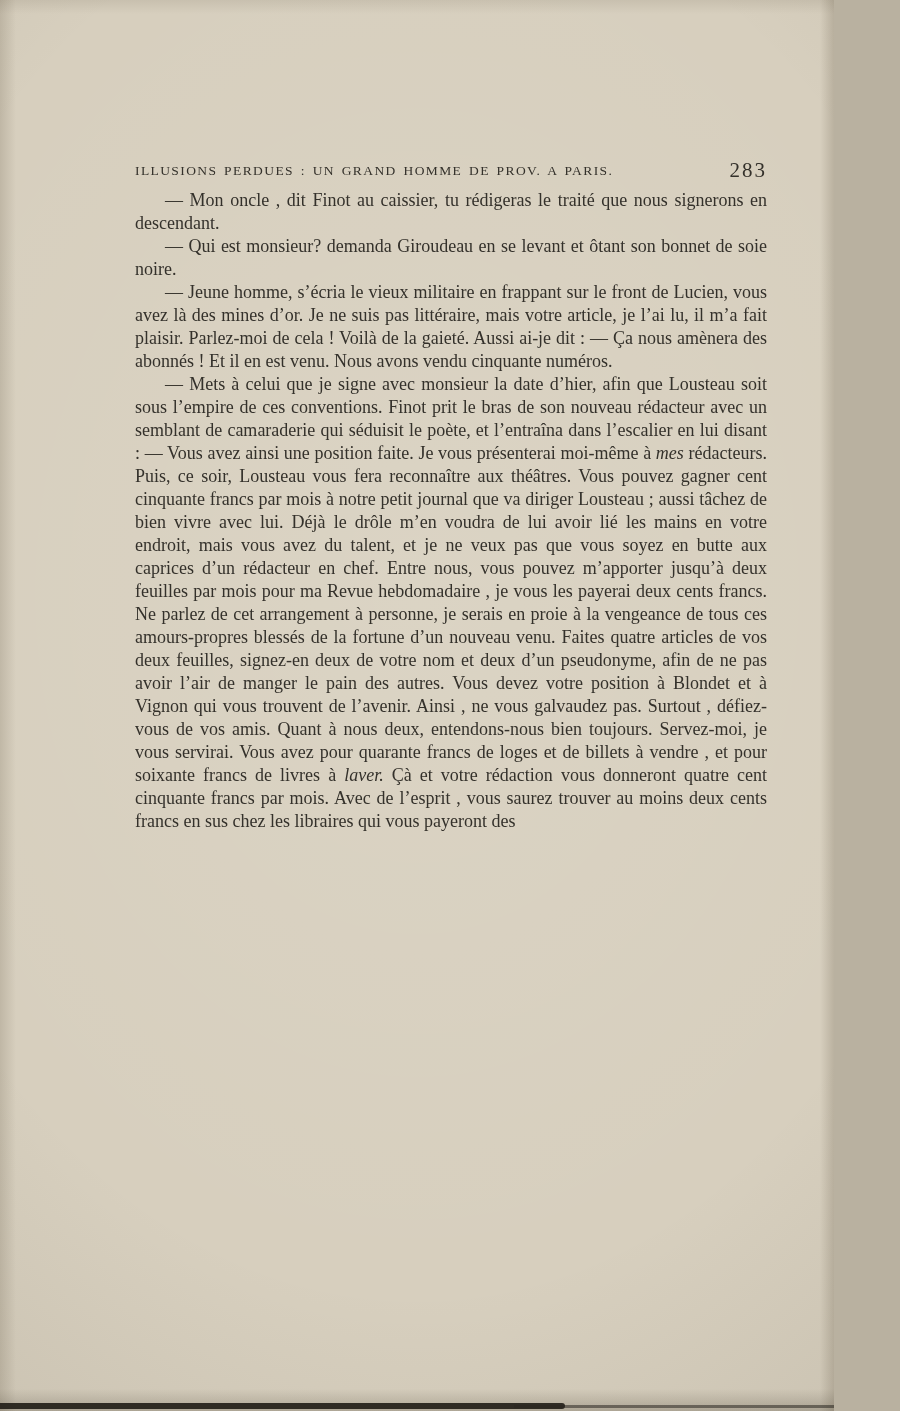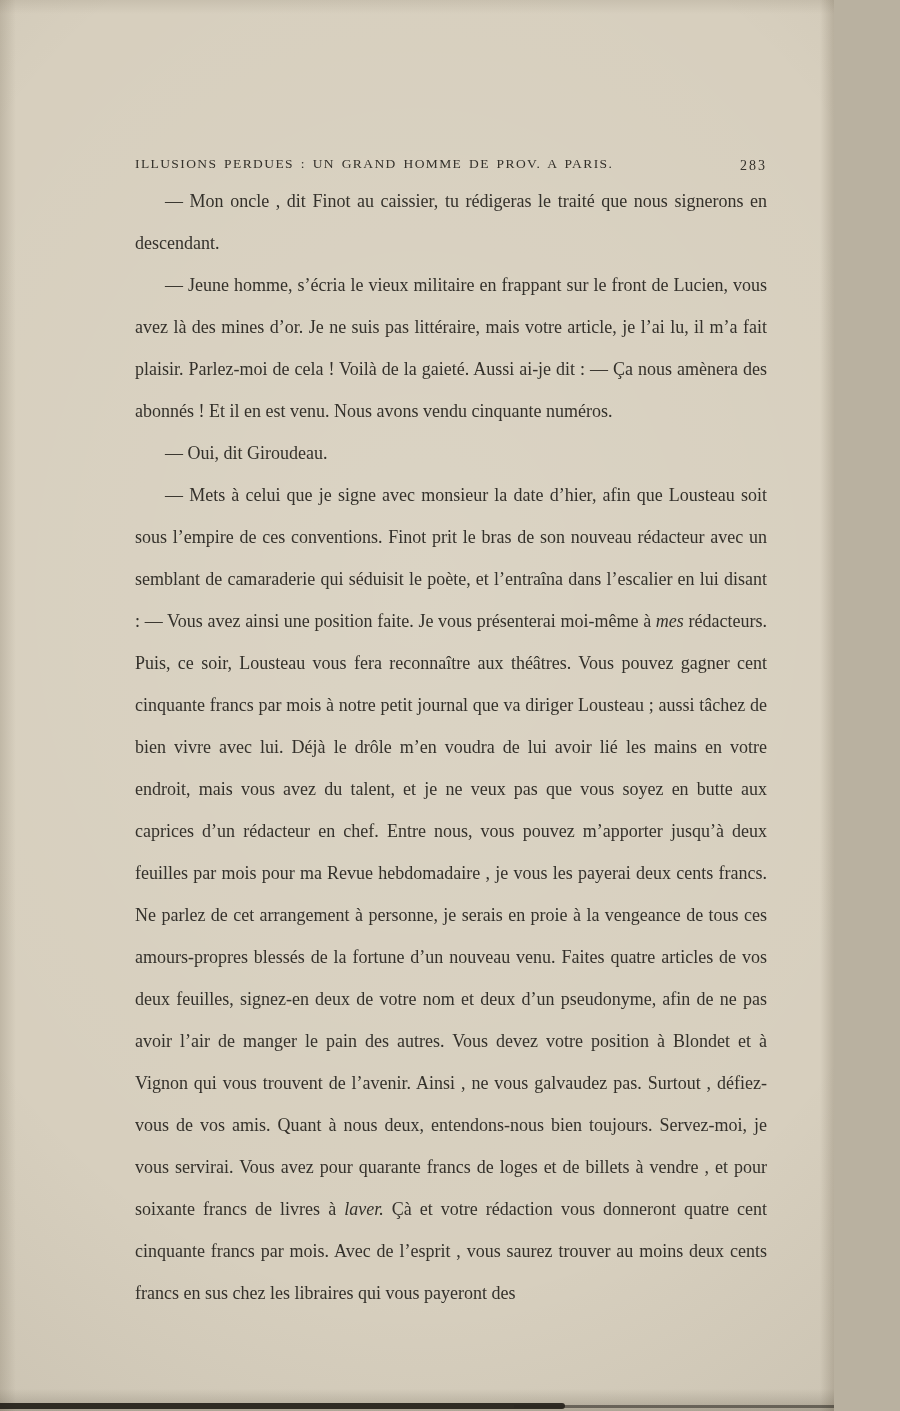--- a/index.html
+++ b/index.html
@@ -41,30 +41,30 @@
     width: 100%;
   }
   .running-header .title {
     font-size: 13.5px;
     letter-spacing: 1.4px;
     word-spacing: 2px;
     white-space: nowrap;
     color: var(--ink);
   }
   .running-header .folio {
-    font-size: 14px;
+    font-size: 21px;
     letter-spacing: 2px;
     transform: translateY(2px);
     color: var(--ink);
     margin-left: 39px;
   }
   .text-block {
     margin-top: 8px;
     font-size: 18px;
-    line-height: 42px;
+    line-height: 23px;
     text-align: justify;
     hyphens: auto;
     -webkit-hyphens: auto;
     color: var(--ink);
   }
   .text-block p {
     margin: 0;
     text-indent: 30px;
   }
   .text-block i {
@@ -93,20 +93,20 @@
 <body>
 
 <div class="page">
   <div class="content">
     <div class="running-header">
       <span class="title">ILLUSIONS PERDUES : UN GRAND HOMME DE PROV. A PARIS.</span>
       <span class="folio">283</span>
     </div>
     <div class="text-block">
         <p><span>— Mon oncle , dit Finot au caissier, tu rédigeras le traité que nous signerons en descendant.</span></p>
+        <p><span>— Qui est monsieur? demanda Giroudeau en se levant et ôtant son bonnet de soie noire.</span></p>
         <p><span>— Jeune homme, s’écria le vieux militaire en frappant sur le front de Lucien, vous avez là des mines d’or. Je ne suis pas littéraire, mais votre article, je l’ai lu, il m’a fait plaisir. Parlez-moi de cela ! Voilà de la gaieté. Aussi ai-je dit : — Ça nous amènera des abonnés ! Et il en est venu. Nous avons vendu cinquante numéros.</span></p>
-        <p><span>— Oui, dit Giroudeau.</span></p>
         <p><span>— Mets à celui que je signe avec monsieur la date d’hier, afin que Lousteau soit sous l’empire de ces conventions. Finot prit le bras de son nouveau rédacteur avec un semblant de camaraderie qui séduisit le poète, et l’entraîna dans l’escalier en lui disant : — Vous avez ainsi une position faite. Je vous présenterai moi-même à </span><i>mes</i><span> rédacteurs. Puis, ce soir, Lousteau vous fera reconnaître aux théâtres. Vous pouvez gagner cent cinquante francs par mois à notre petit journal que va diriger Lousteau ; aussi tâchez de bien vivre avec lui. Déjà le drôle m’en voudra de lui avoir lié les mains en votre endroit, mais vous avez du talent, et je ne veux pas que vous soyez en butte aux caprices d’un rédacteur en chef. Entre nous, vous pouvez m’apporter jusqu’à deux feuilles par mois pour ma Revue hebdomadaire , je vous les payerai deux cents francs. Ne parlez de cet arrangement à personne, je serais en proie à la vengeance de tous ces amours-propres blessés de la fortune d’un nouveau venu. Faites quatre articles de vos deux feuilles, signez-en deux de votre nom et deux d’un pseudonyme, afin de ne pas avoir l’air de manger le pain des autres. Vous devez votre position à Blondet et à Vignon qui vous trouvent de l’avenir. Ainsi , ne vous galvaudez pas. Surtout , défiez-vous de vos amis. Quant à nous deux, entendons-nous bien toujours. Servez-moi, je vous servirai. Vous avez pour quarante francs de loges et de billets à vendre , et pour soixante francs de livres à </span><i>laver.</i><span> Çà et votre rédaction vous donneront quatre cent cinquante francs par mois. Avec de l’esprit , vous saurez trouver au moins deux cents francs en sus chez les libraires qui vous payeront des</span></p>
       </div>
   </div>
   <div class="scan-edge"></div>
   <div class="scan-edge-right"></div>
 </div>
 
 </body></html>

